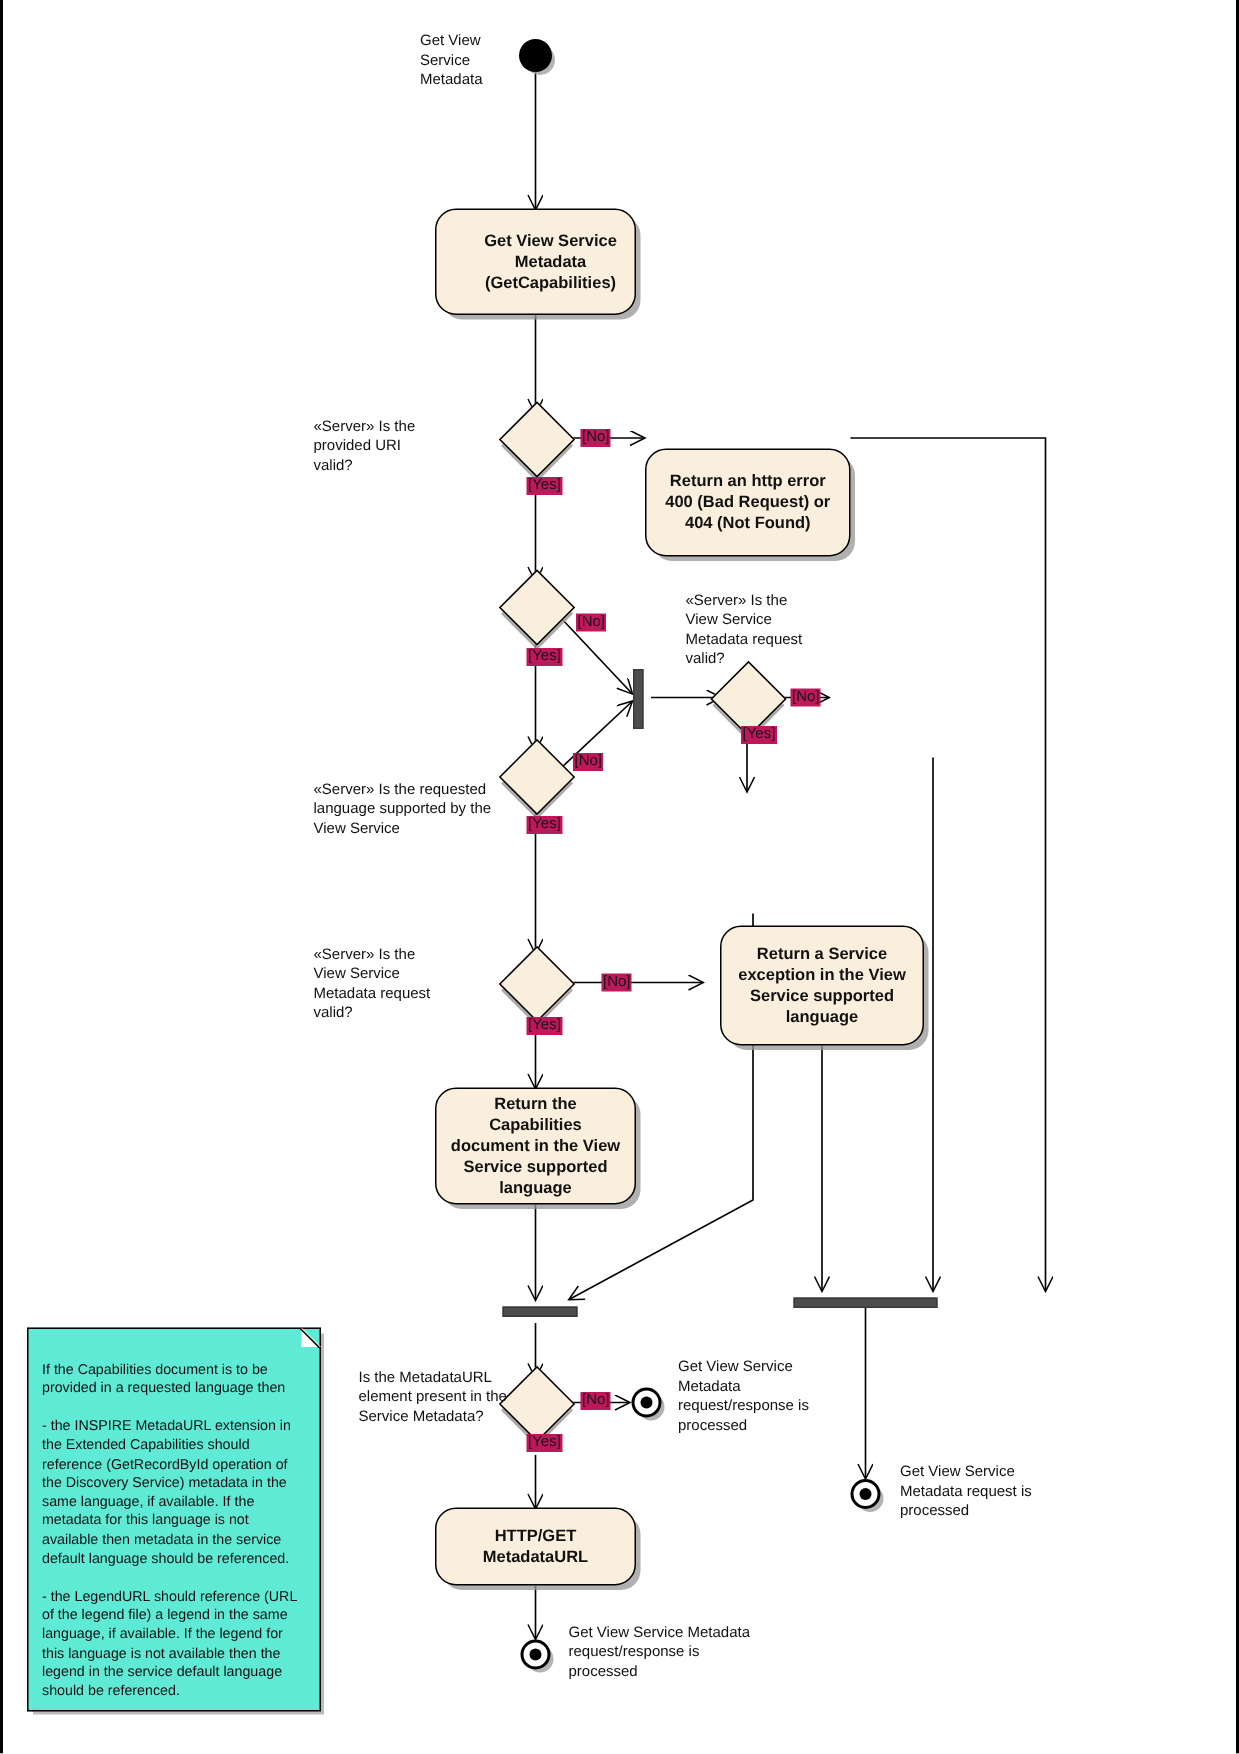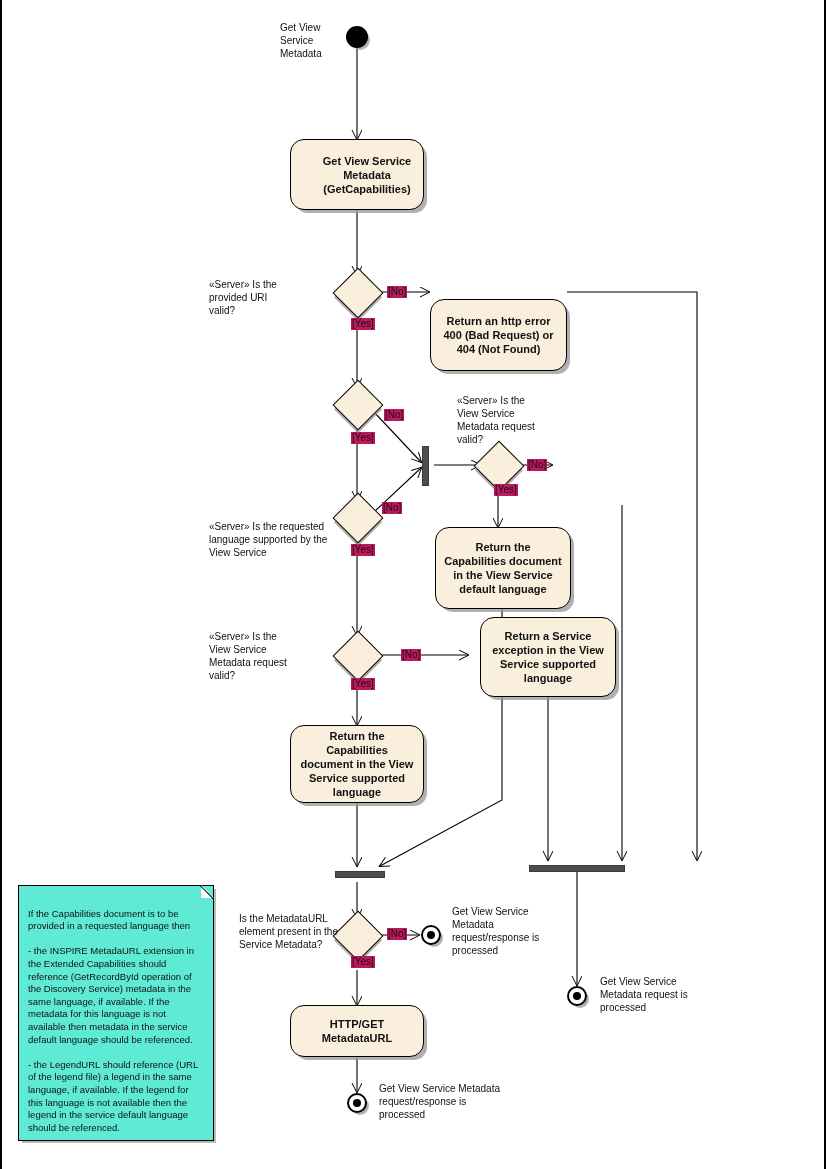--- a/index.html
+++ b/index.html
@@ -209,25 +209,20 @@
 Metadata (GetCapabilities)</span>
   </div>
 
   <div class="action" style="left:428px; top:255px; width:137px; height:72px;margin-top:44px;">
     <span>Return an http error 400
 (Bad Request) or 404 (Not
 Found)</span>
   </div>
 
 
-  <div class="action" style="left:433px; top:527px; width:136px; height:82px;">
-    <span>Return the Capabilities
-document in the View
-Service default language</span>
-  </div>
 
   <div class="action" style="left:478px; top:617px; width:136px; height:80px;">
     <span>Return a Service
 exception in the View
 Service supported
 language</span>
   </div>
 
   <div class="action" style="left:288px; top:725px; width:134px; height:78px;">
     <span>Return the Capabilities

